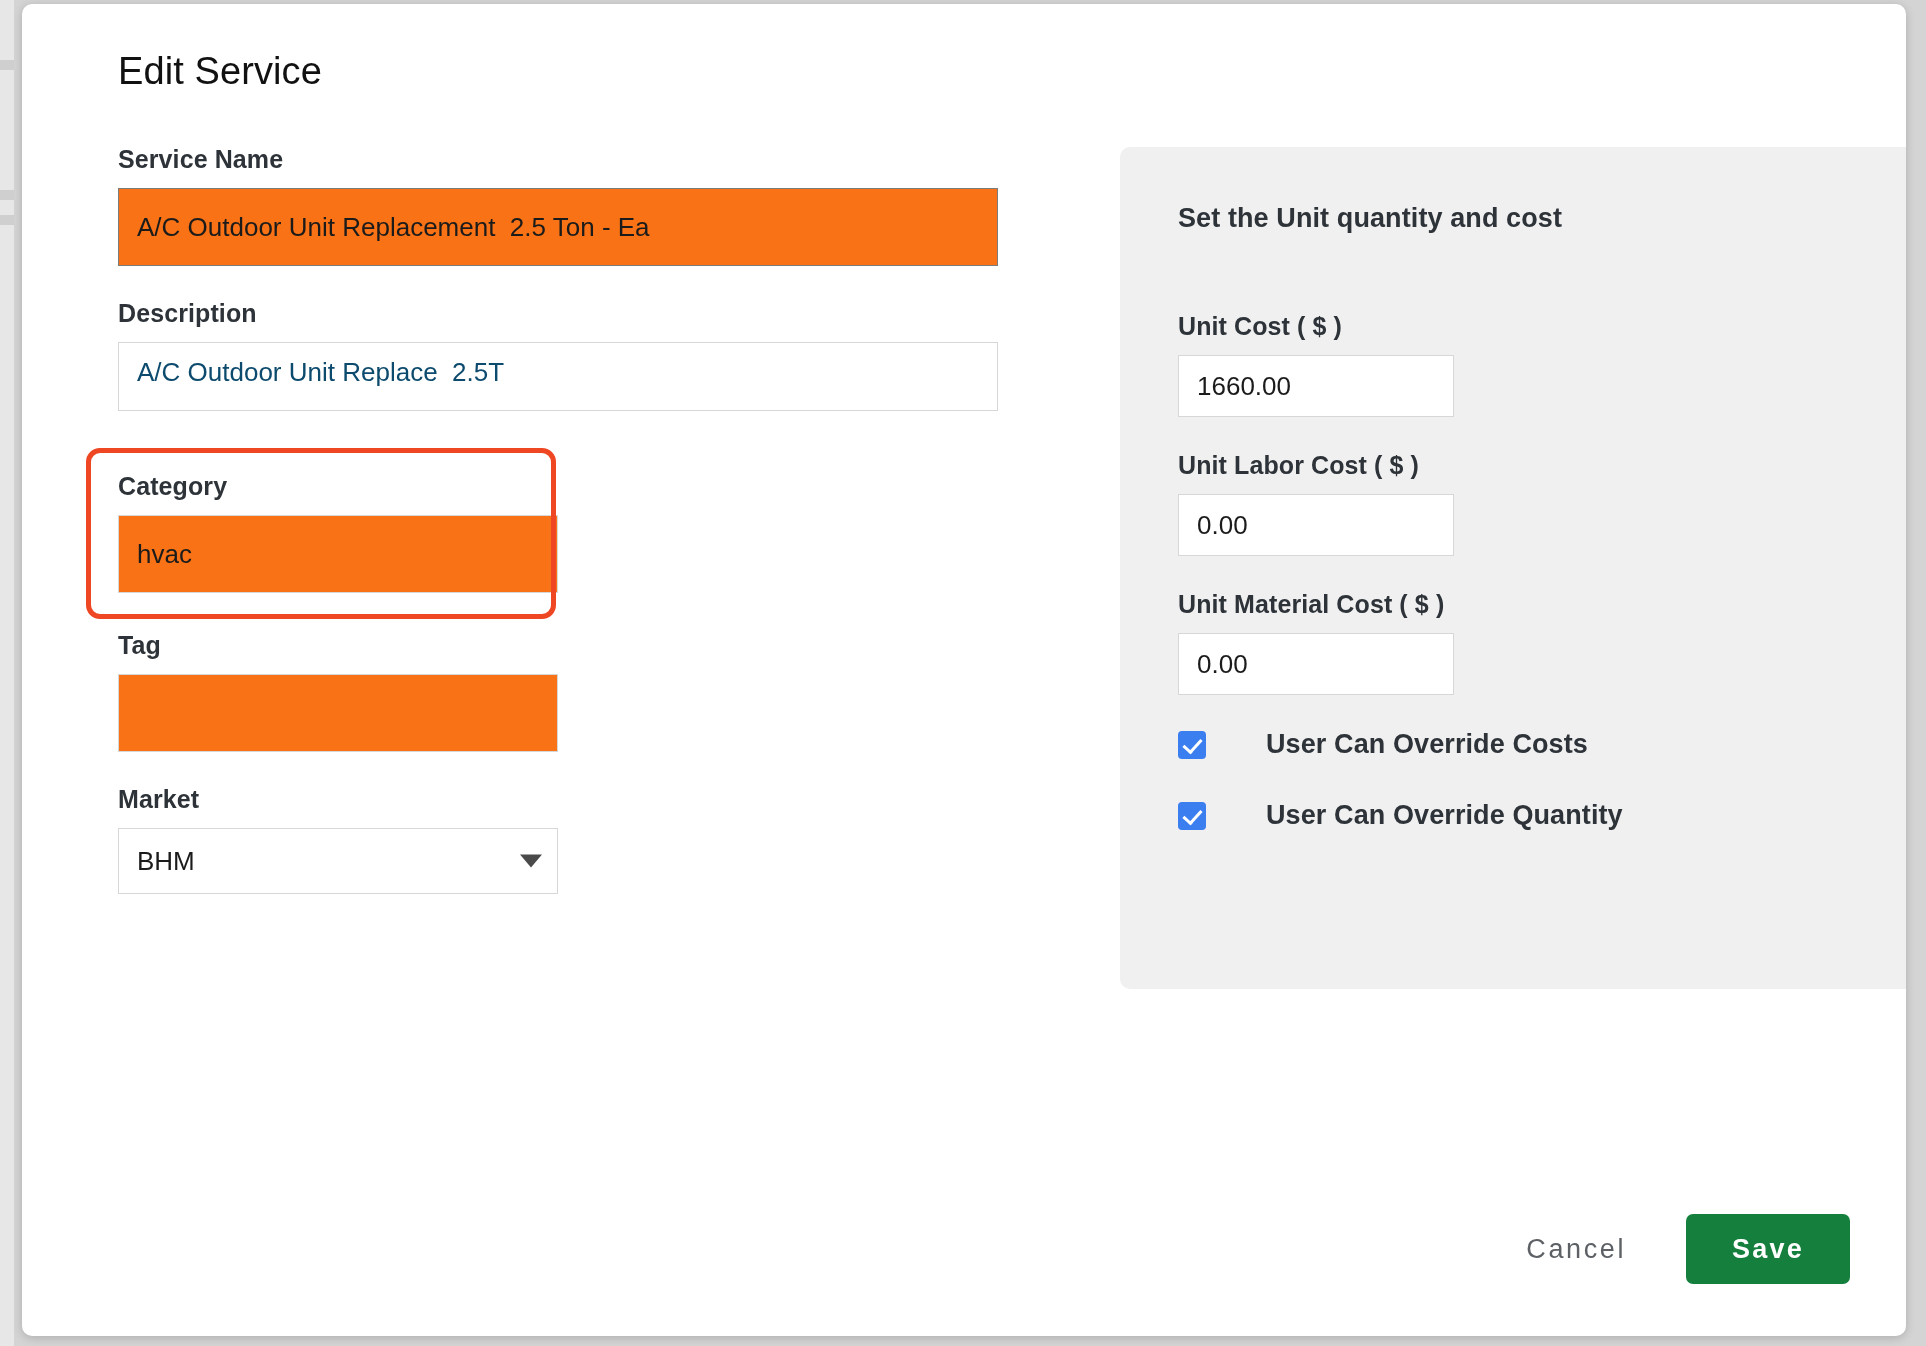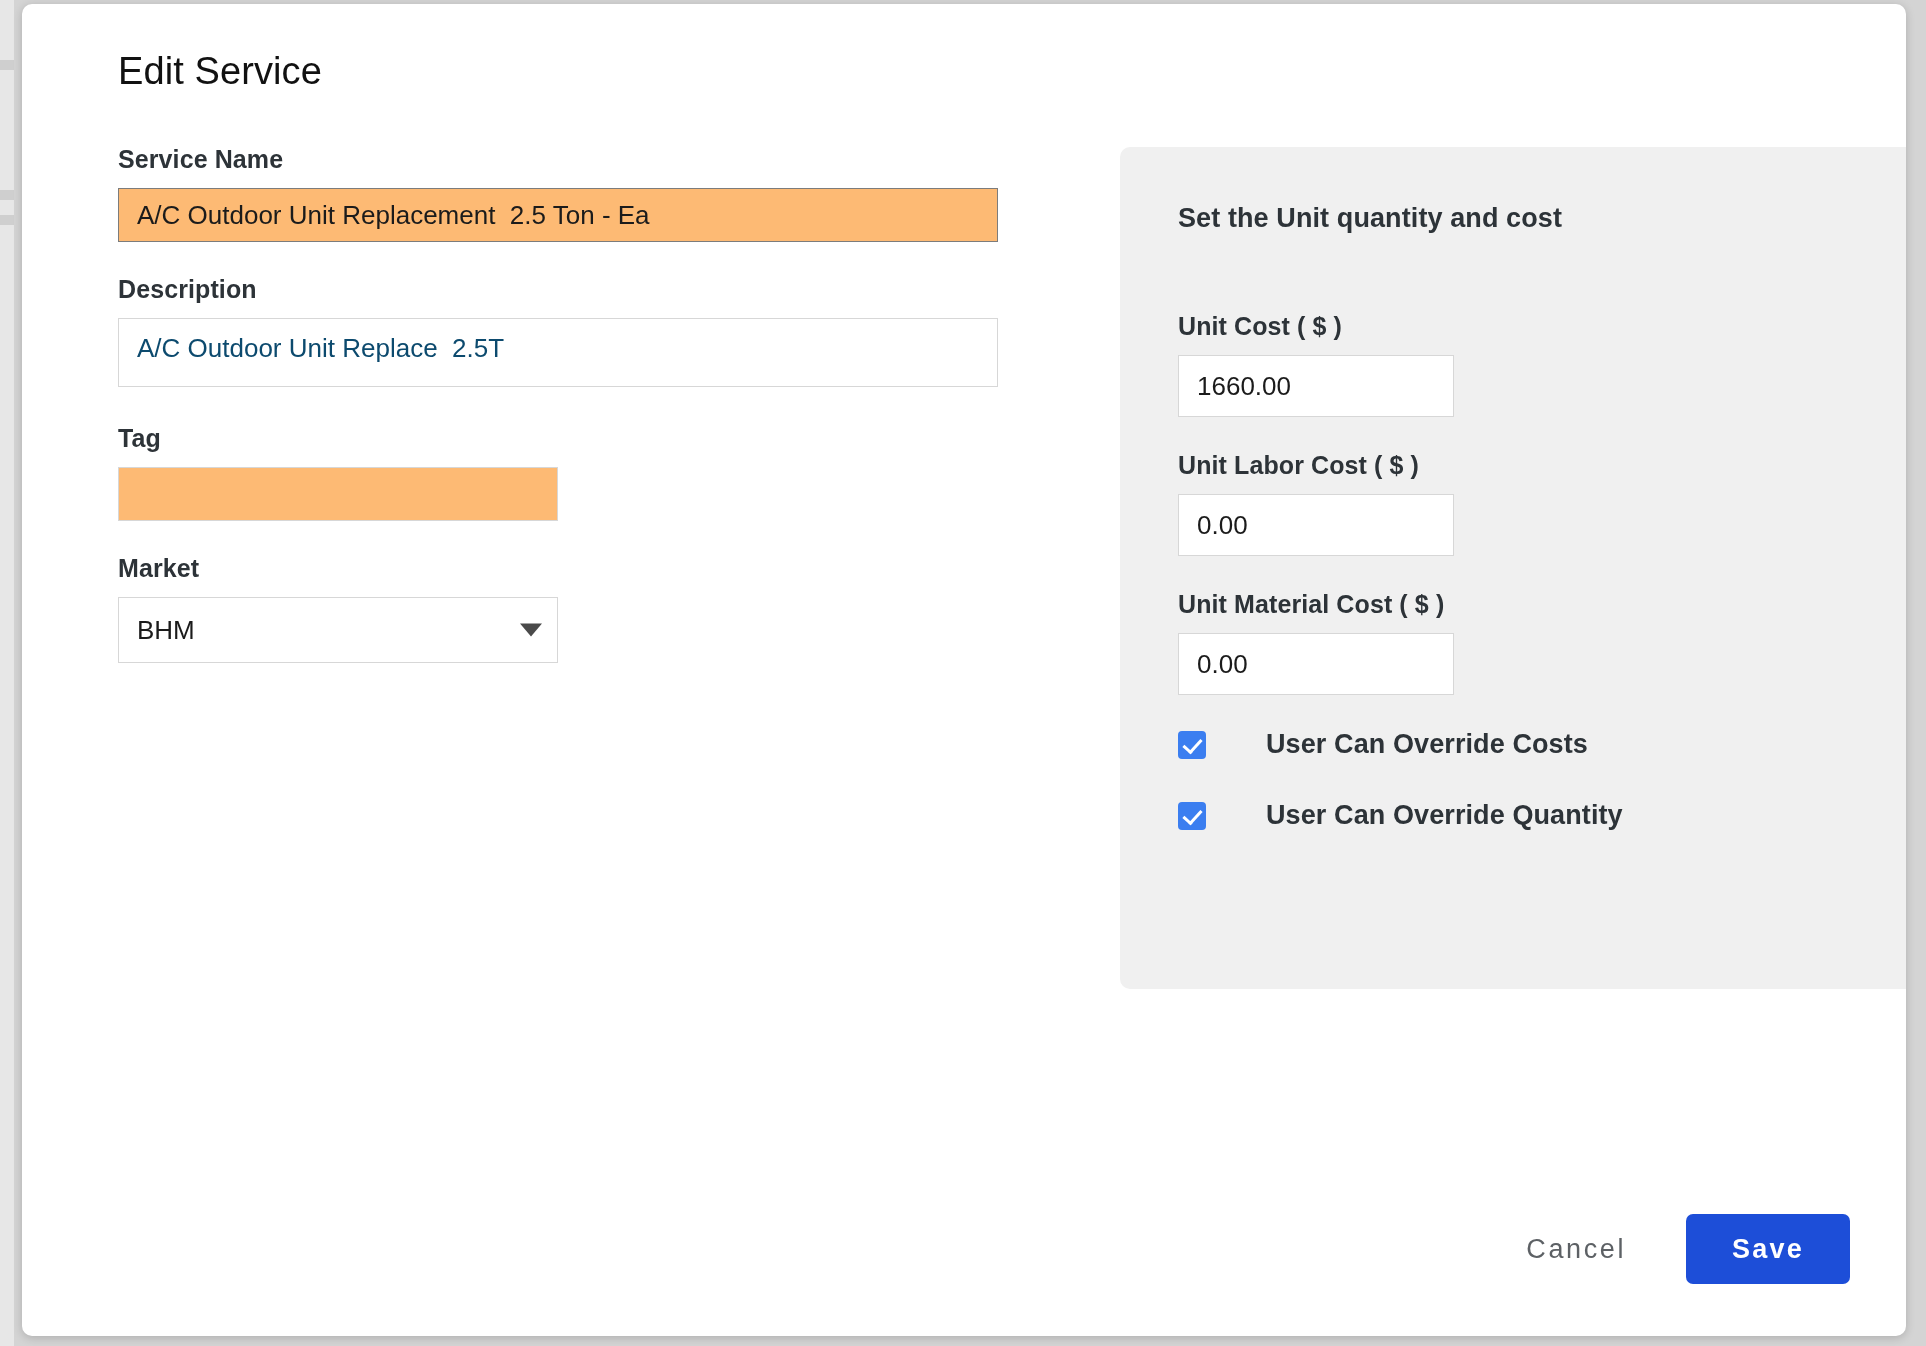--- a/index.html
+++ b/index.html
@@ -82,23 +82,23 @@
     font-weight: 700;
     color: #2d3338;
     margin-bottom: 14px;
     letter-spacing: 0.1px;
   }
 
   .field-group { margin-bottom: 33px; }
 
   .text-input {
     width: 100%;
-    height: 54px;
+    height: 78px;
     border: 1px solid #7c7c7c;
-    background: #fdba74;
+    background: #f97316;
     font-family: "Liberation Sans", sans-serif;
     font-size: 26px;
     color: #1b1b1b;
     padding: 0 18px;
     outline: none;
   }
 
   .text-input.light { border: 1px solid #d7d7d7; }
 
   .textarea-input {
@@ -246,21 +246,21 @@
     border: none;
     font-family: "Liberation Sans", sans-serif;
     font-size: 27px;
     color: #5d6165;
     letter-spacing: 2.6px;
     cursor: pointer;
     padding: 10px 4px;
   }
 
   .btn-save {
-    background: #1d4ed8;
+    background: #15803d;
     border: none;
     border-radius: 7px;
     width: 164px;
     height: 70px;
     font-family: "Liberation Sans", sans-serif;
     font-size: 27px;
     font-weight: 700;
     color: #ffffff;
     letter-spacing: 2.2px;
     cursor: pointer;
@@ -290,20 +290,25 @@
           <div class="field-label">Service Name</div>
           <input class="text-input" type="text" value="A/C Outdoor Unit Replacement  2.5 Ton - Ea" style="">
         </div>
 
 
         <div class="field-group">
           <div class="field-label">Description</div>
           <textarea class="textarea-input" style="">A/C Outdoor Unit Replace  2.5T</textarea>
         </div>
 
+        <div class="highlight-wrap">
+          <div class="highlight-box"></div>
+          <div class="field-label">Category</div>
+          <input class="text-input light narrow" type="text" value="hvac" style="">
+        </div>
 
         <div class="field-group">
           <div class="field-label">Tag</div>
           <input class="text-input light narrow" type="text" value="" style="">
         </div>
 
         <div class="field-group">
           <div class="field-label">Market</div>
           <div class="select-wrap">
             <select class="select-input">

